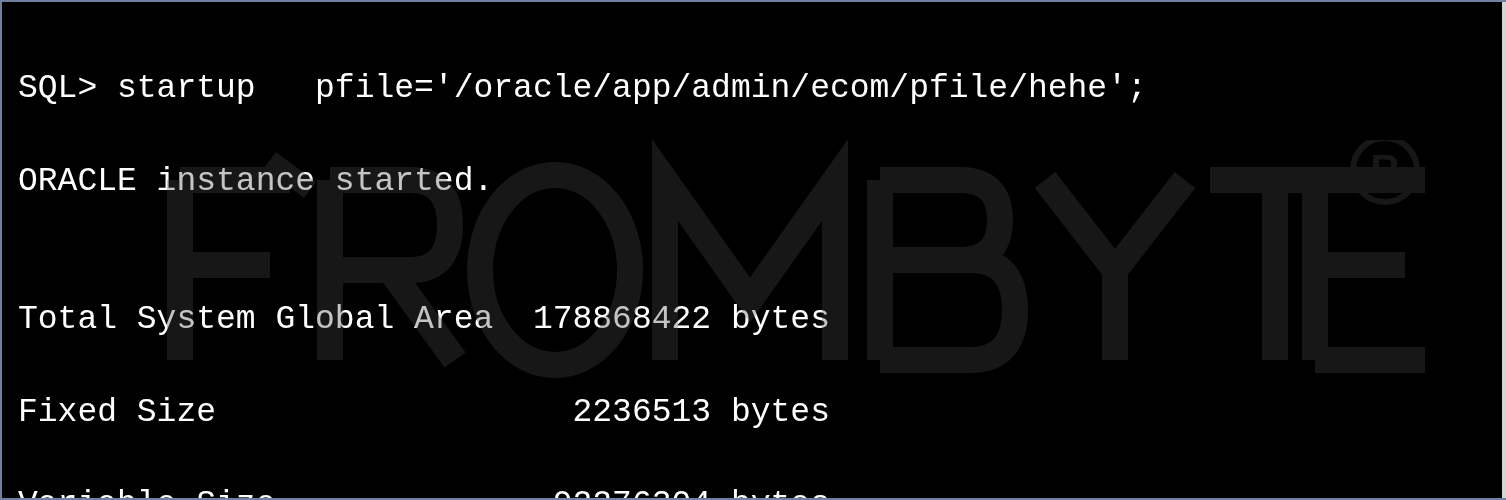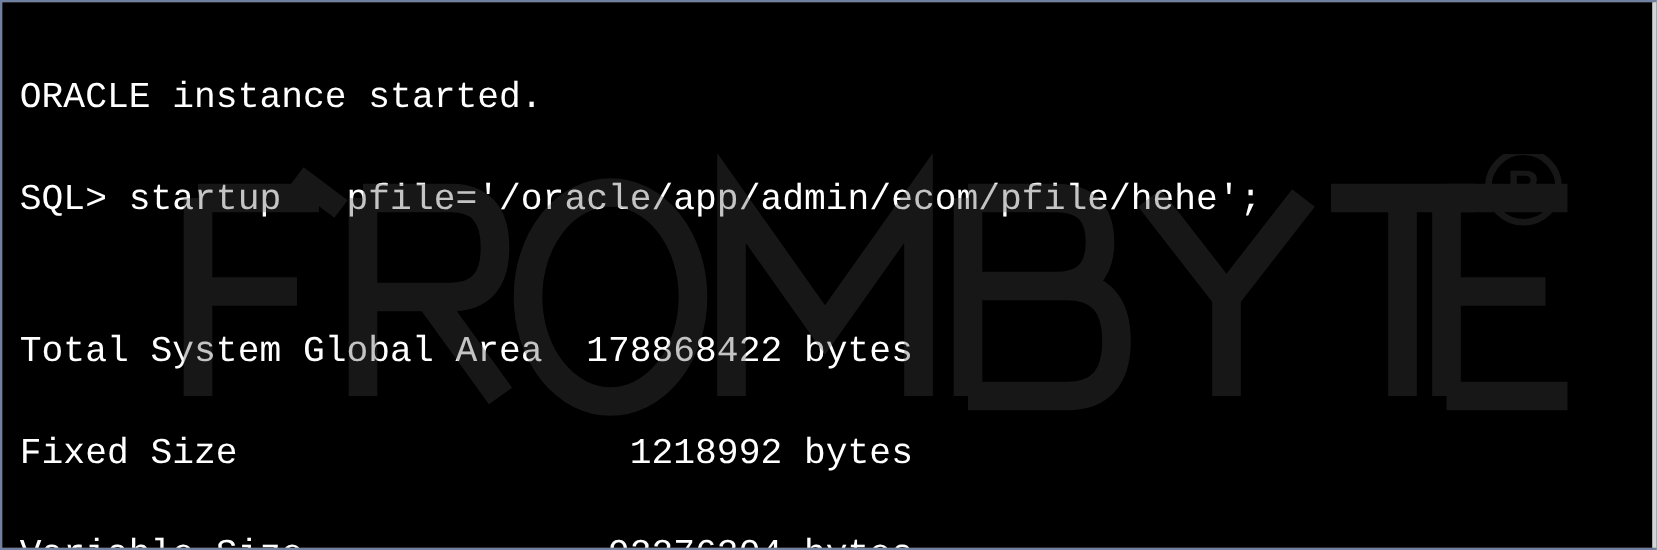--- a/index.html
+++ b/index.html
@@ -61,25 +61,25 @@
     height: 496px;
     background: #d4d4d4;
   }
 </style>
 </head>
 <body>
 
 <div class="terminal-border"></div>
 
 <div class="terminal">
+<span class="line">SQL&gt; startup   pfile='/oracle/app/admin/ecom/pfile/hehe';</span>
 <span class="line">ORACLE instance started.</span>
-<span class="line">SQL&gt; startup   pfile='/oracle/app/admin/ecom/pfile/hehe';</span>
 <span class="line"></span>
 <span class="line">Total System Global Area  178868422 bytes</span>
-<span class="line">Fixed Size                  1218992 bytes</span>
+<span class="line">Fixed Size                  2236513 bytes</span>
 <span class="line">Variable Size              92276304 bytes</span>
 
 
 
 
 
 </div>
 
 <div class="watermark">
   <svg viewBox="0 0 1280 260" xmlns="http://www.w3.org/2000/svg">

